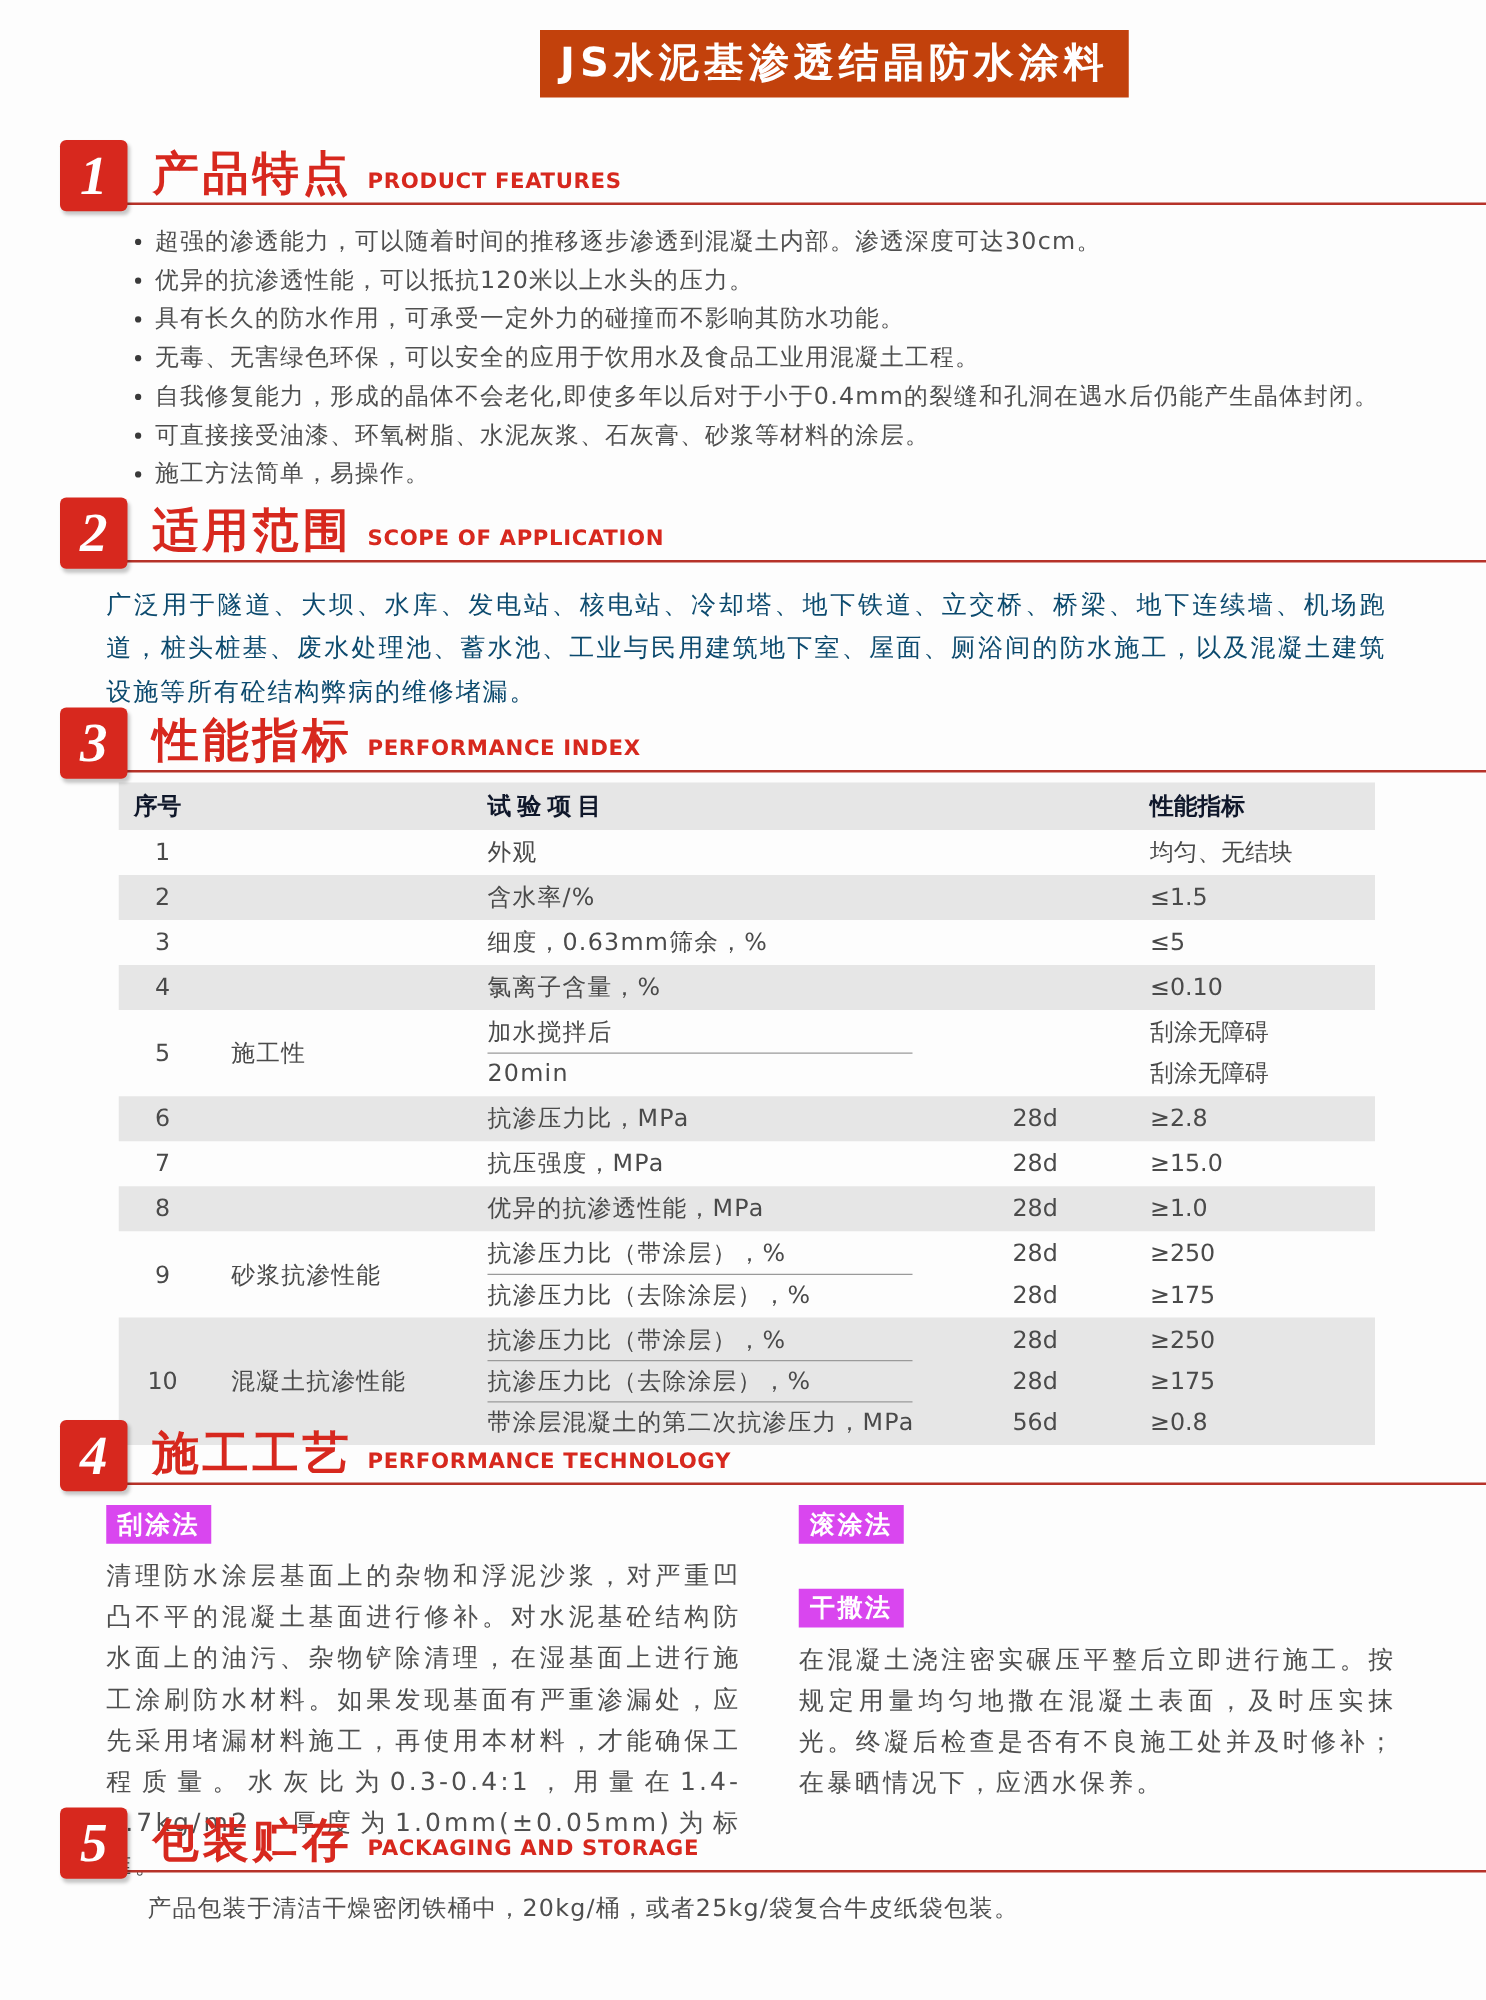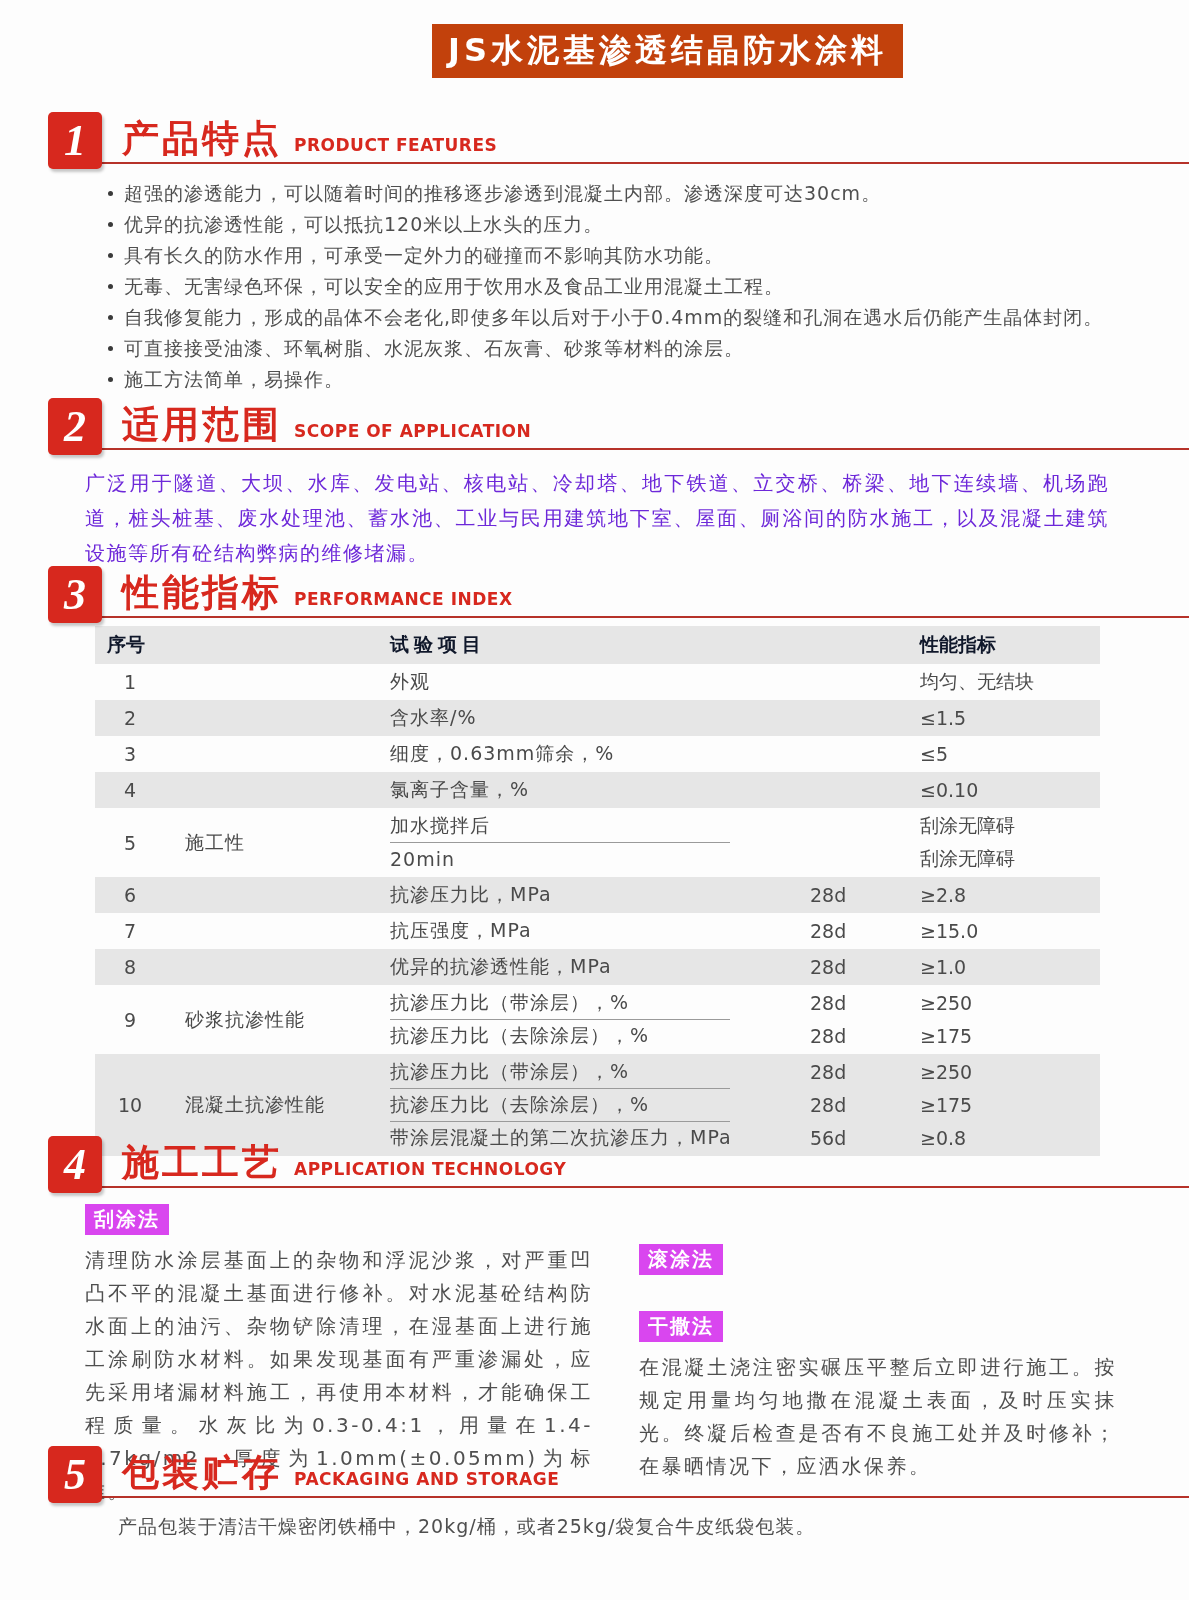--- a/index.html
+++ b/index.html
@@ -54,21 +54,21 @@
     font-size:19px; line-height:31px; letter-spacing:1px; color:#4f4f4f;
   }
   .features li .dot {
     position:absolute; left:2px; top:13px;
     width:5px; height:5px; border-radius:50%; background:#3a3a3a;
   }
   
   .scope-text {
     margin:16px 80px 0 85px;
     font-size:20px; line-height:35px; letter-spacing:1.5px;
-    color:#6d28d9; text-align:justify;
+    color:#0c4a6e; text-align:justify;
   }
   
   .ptable { margin:8px 0 0 95px; width:1005px; font-size:19px; color:#4a4a4a; }
   .trow { display:flex; align-items:stretch; min-height:36px; }
   .trow.shade { background:#e6e6e6; }
   .c-no   { width:70px;  display:flex; align-items:center; justify-content:center; flex:0 0 auto; }
   .c-group{ width:225px; display:flex; align-items:center; padding-left:20px; letter-spacing:1px; flex:0 0 auto; }
   .c-subs { flex:1; display:flex; flex-direction:column; justify-content:center; padding:4px 0; }
   .sub    { display:flex; align-items:center; min-height:28px; }
   .c-item { width:420px; letter-spacing:1px; flex:0 0 auto; }
@@ -80,21 +80,21 @@
   .thead .c-item { letter-spacing:5px; }
   
   .cols { display:flex; margin:16px 0 0 85px; }
   .col-left  { width:508px; }
   .col-right { width:478px; margin-left:46px; }
   .tag {
     display:inline-block; background:#d946ef; color:#fff;
     font-size:20px; font-weight:bold; letter-spacing:2px;
     padding:2px 9px;
   }
-  .tag-roll { margin-bottom:36px;margin-top:40px; }
+  .tag-roll { margin-bottom:36px; }
   .method-text {
     margin-top:9px;
     font-size:20px; line-height:33px; letter-spacing:2.5px;
     color:#4f4f4f; text-align:justify;
   }
   
   .pack-text {
     margin:16px 60px 0 118px;
     font-size:19px; letter-spacing:1px; color:#4f4f4f;
   }
@@ -294,21 +294,21 @@
         </div>
       </div>
     </div>
   </div>
 </div>
 
 <div class="section-block" style="top:1126px;">
   <div class="sec-head">
     <div class="sec-num">4</div>
     <div class="sec-title">施工工艺</div>
-    <div class="sec-sub">APPLICATION TECHNOLOGY</div>
+    <div class="sec-sub">PERFORMANCE TECHNOLOGY</div>
   </div>
   <div class="cols">
     <div class="col-left">
       <span class="tag">刮涂法</span>
       <p class="method-text">清理防水涂层基面上的杂物和浮泥沙浆，对严重凹凸不平的混凝土基面进行修补。对水泥基砼结构防水面上的油污、杂物铲除清理，在湿基面上进行施工涂刷防水材料。如果发现基面有严重渗漏处，应先采用堵漏材料施工，再使用本材料，才能确保工程质量。水灰比为0.3-0.4:1，用量在1.4-1.7kg/m2，厚度为1.0mm(±0.05mm)为标准。</p>
     </div>
     <div class="col-right">
       <div><span class="tag tag-roll">滚涂法</span></div>
       <div><span class="tag">干撒法</span></div>
       <p class="method-text">在混凝土浇注密实碾压平整后立即进行施工。按规定用量均匀地撒在混凝土表面，及时压实抹光。终凝后检查是否有不良施工处并及时修补；在暴晒情况下，应洒水保养。</p>

